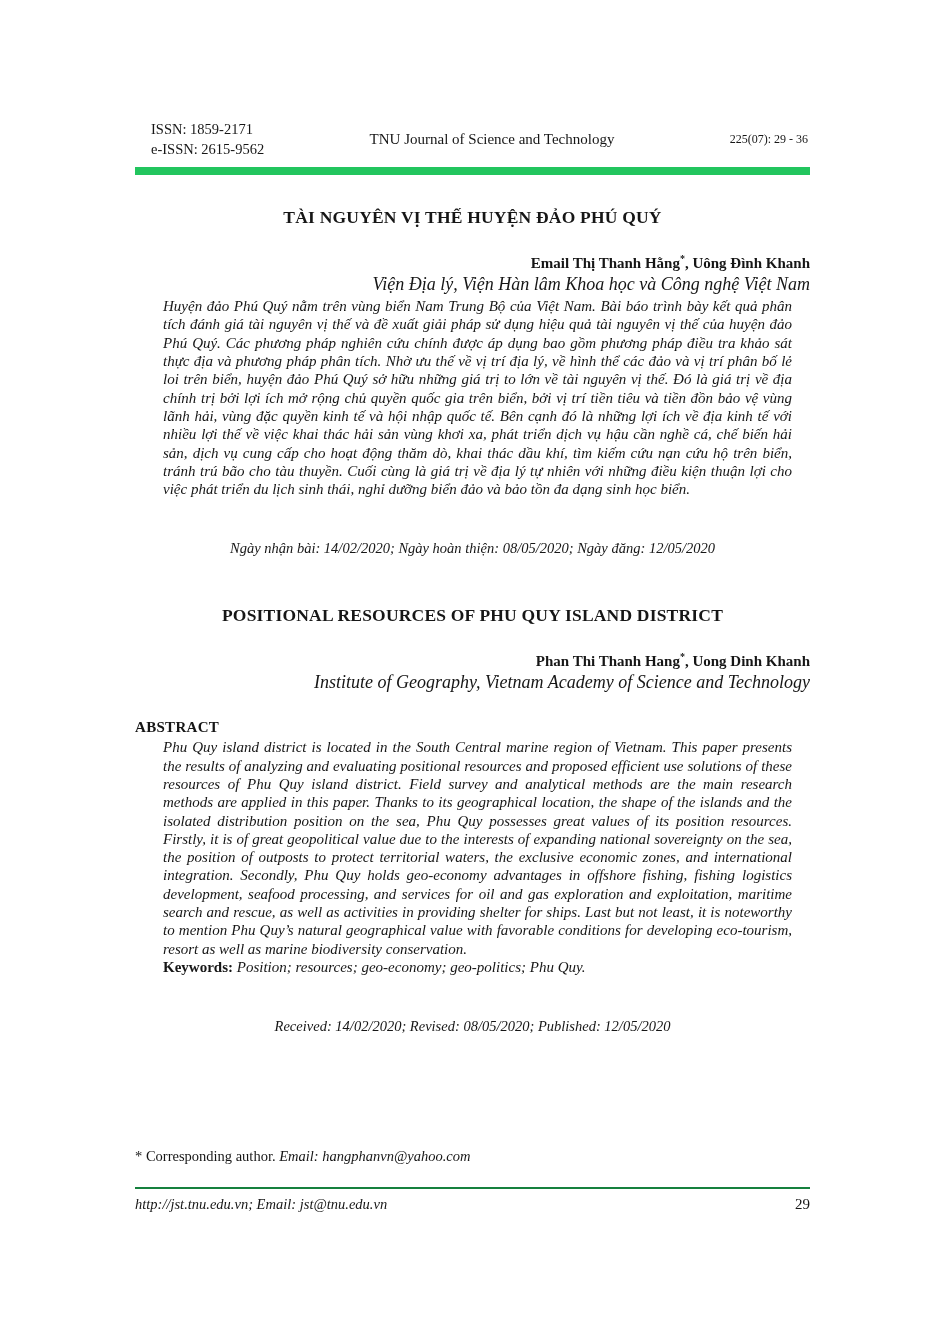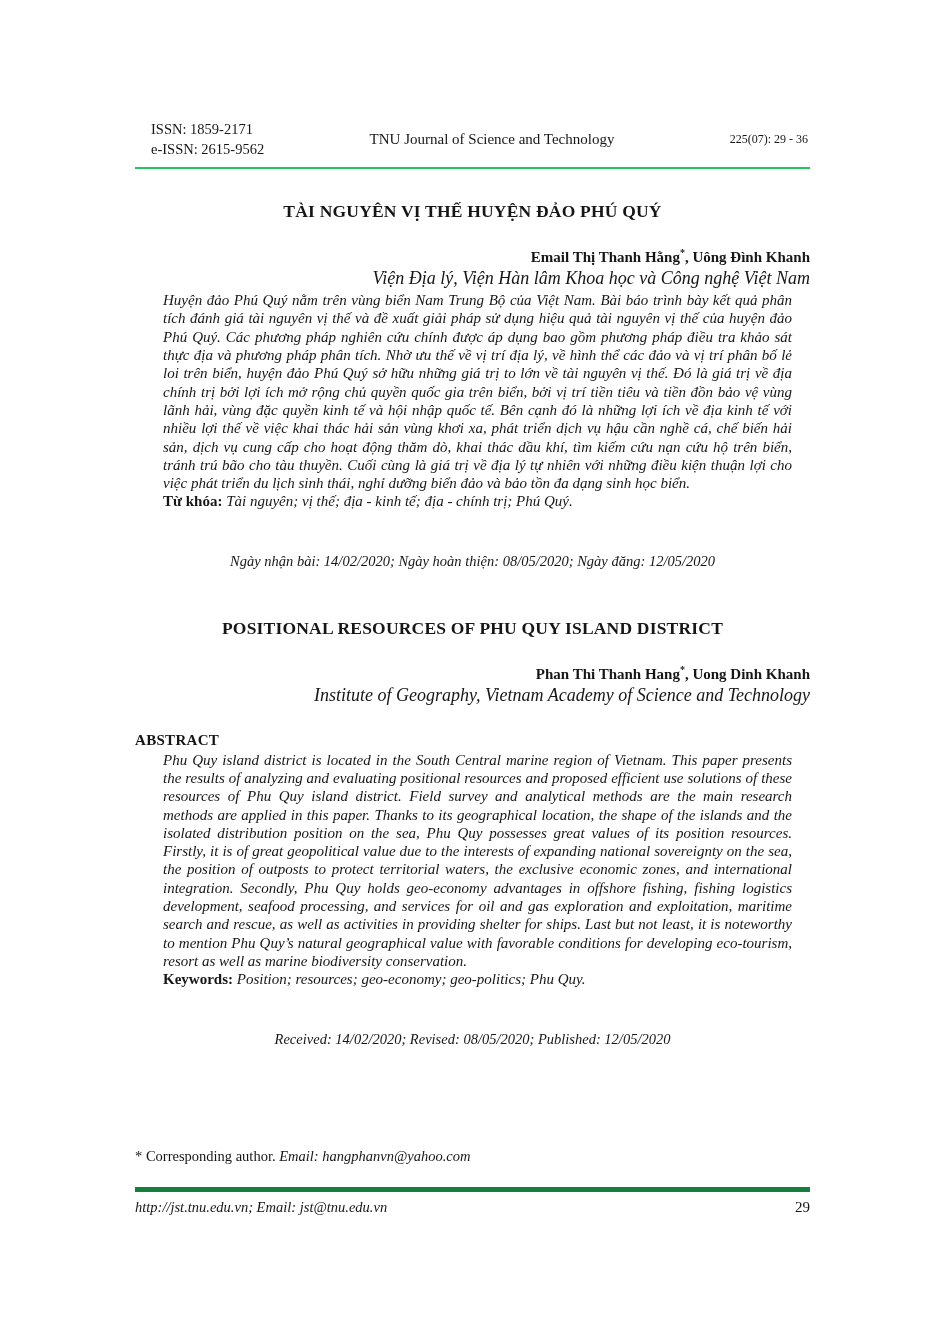--- a/index.html
+++ b/index.html
@@ -16,21 +16,21 @@
   .page {
     position: relative;
     width: 100%;
     height: 100%;
     padding: 118px 133px 0 135px;
   }
   
   .journal-header {
     display: flex;
     align-items: center;
-    border-bottom: 2px solid #22c55e;
+    border-bottom: 8px solid #22c55e;
     padding: 2px 2px 8px 16px;
   }
   .jh-left { width: 185px; font-size: 14.5px; line-height: 1.35; }
   .jh-center { flex: 1; text-align: center; font-size: 15px; }
   .jh-right { width: 160px; text-align: right; font-size: 12px; }
 
   
   .article-title {
     text-align: center;
     font-weight: bold;
@@ -80,21 +80,21 @@
     left: 135px;
     top: 1148px;
     font-size: 14.5px;
   }
   .footnote .fn-email { font-style: italic; margin-left: 0.25em; text-align: right; }
   .page-footer {
     position: absolute;
     left: 135px;
     right: 133px;
     top: 1187px;
-    border-top: 5px solid #15803d;
+    border-top: 2px solid #15803d;
     padding-top: 7px;
     display: flex;
     justify-content: space-between;
     align-items: baseline;
     font-size: 14.5px;
   }
   .footer-left { font-style: italic; }
   .footer-page { font-size: 15px; }
 </style>
 </head>
@@ -114,23 +114,20 @@
   <div class="article-title">TÀI NGUYÊN VỊ THẾ HUYỆN ĐẢO PHÚ QUÝ</div>
 
   <div class="authors-block">
     <div class="authors-line">
       <span>Email Thị Thanh Hằng</span><span class="author-star">*</span><span>, Uông Đình Khanh</span>
     </div>
     <div class="affiliation">Viện Địa lý, Viện Hàn lâm Khoa học và Công nghệ Việt Nam</div>
   </div>
 
   <div class="abstract-body">Huyện đảo Phú Quý nằm trên vùng biển Nam Trung Bộ của Việt Nam. Bài báo trình bày kết quả phân tích đánh giá tài nguyên vị thế và đề xuất giải pháp sử dụng hiệu quả tài nguyên vị thế của huyện đảo Phú Quý. Các phương pháp nghiên cứu chính được áp dụng bao gồm phương pháp điều tra khảo sát thực địa và phương pháp phân tích. Nhờ ưu thế về vị trí địa lý, về hình thể các đảo và vị trí phân bố lẻ loi trên biển, huyện đảo Phú Quý sở hữu những giá trị to lớn về tài nguyên vị thế. Đó là giá trị về địa chính trị bởi lợi ích mở rộng chủ quyền quốc gia trên biển, bởi vị trí tiền tiêu và tiền đồn bảo vệ vùng lãnh hải, vùng đặc quyền kinh tế và hội nhập quốc tế. Bên cạnh đó là những lợi ích về địa kinh tế với nhiều lợi thế về việc khai thác hải sản vùng khơi xa, phát triển dịch vụ hậu cần nghề cá, chế biến hải sản, dịch vụ cung cấp cho hoạt động thăm dò, khai thác dầu khí, tìm kiếm cứu nạn cứu hộ trên biển, tránh trú bão cho tàu thuyền. Cuối cùng là giá trị về địa lý tự nhiên với những điều kiện thuận lợi cho việc phát triển du lịch sinh thái, nghỉ dưỡng biển đảo và bảo tồn đa dạng sinh học biển.</div>
-  <div class="keywords-line">
-    <span class="kw-label">Từ khóa:</span><span class="kw-text">Tài nguyên; vị thế; địa - kinh tế; địa - chính trị; Phú Quý.</span>
-  </div>
 
   <div class="dates-line">Ngày nhận bài:  14/02/2020; Ngày hoàn thiện: 08/05/2020; Ngày đăng: 12/05/2020</div>
 
   <div class="article-title en-title">POSITIONAL RESOURCES OF PHU QUY ISLAND DISTRICT</div>
 
   <div class="authors-block">
     <div class="authors-line">
       <span>Phan Thi Thanh Hang</span><span class="author-star">*</span><span>, Uong Dinh Khanh</span>
     </div>
     <div class="affiliation">Institute of Geography, Vietnam Academy of Science and Technology</div>

